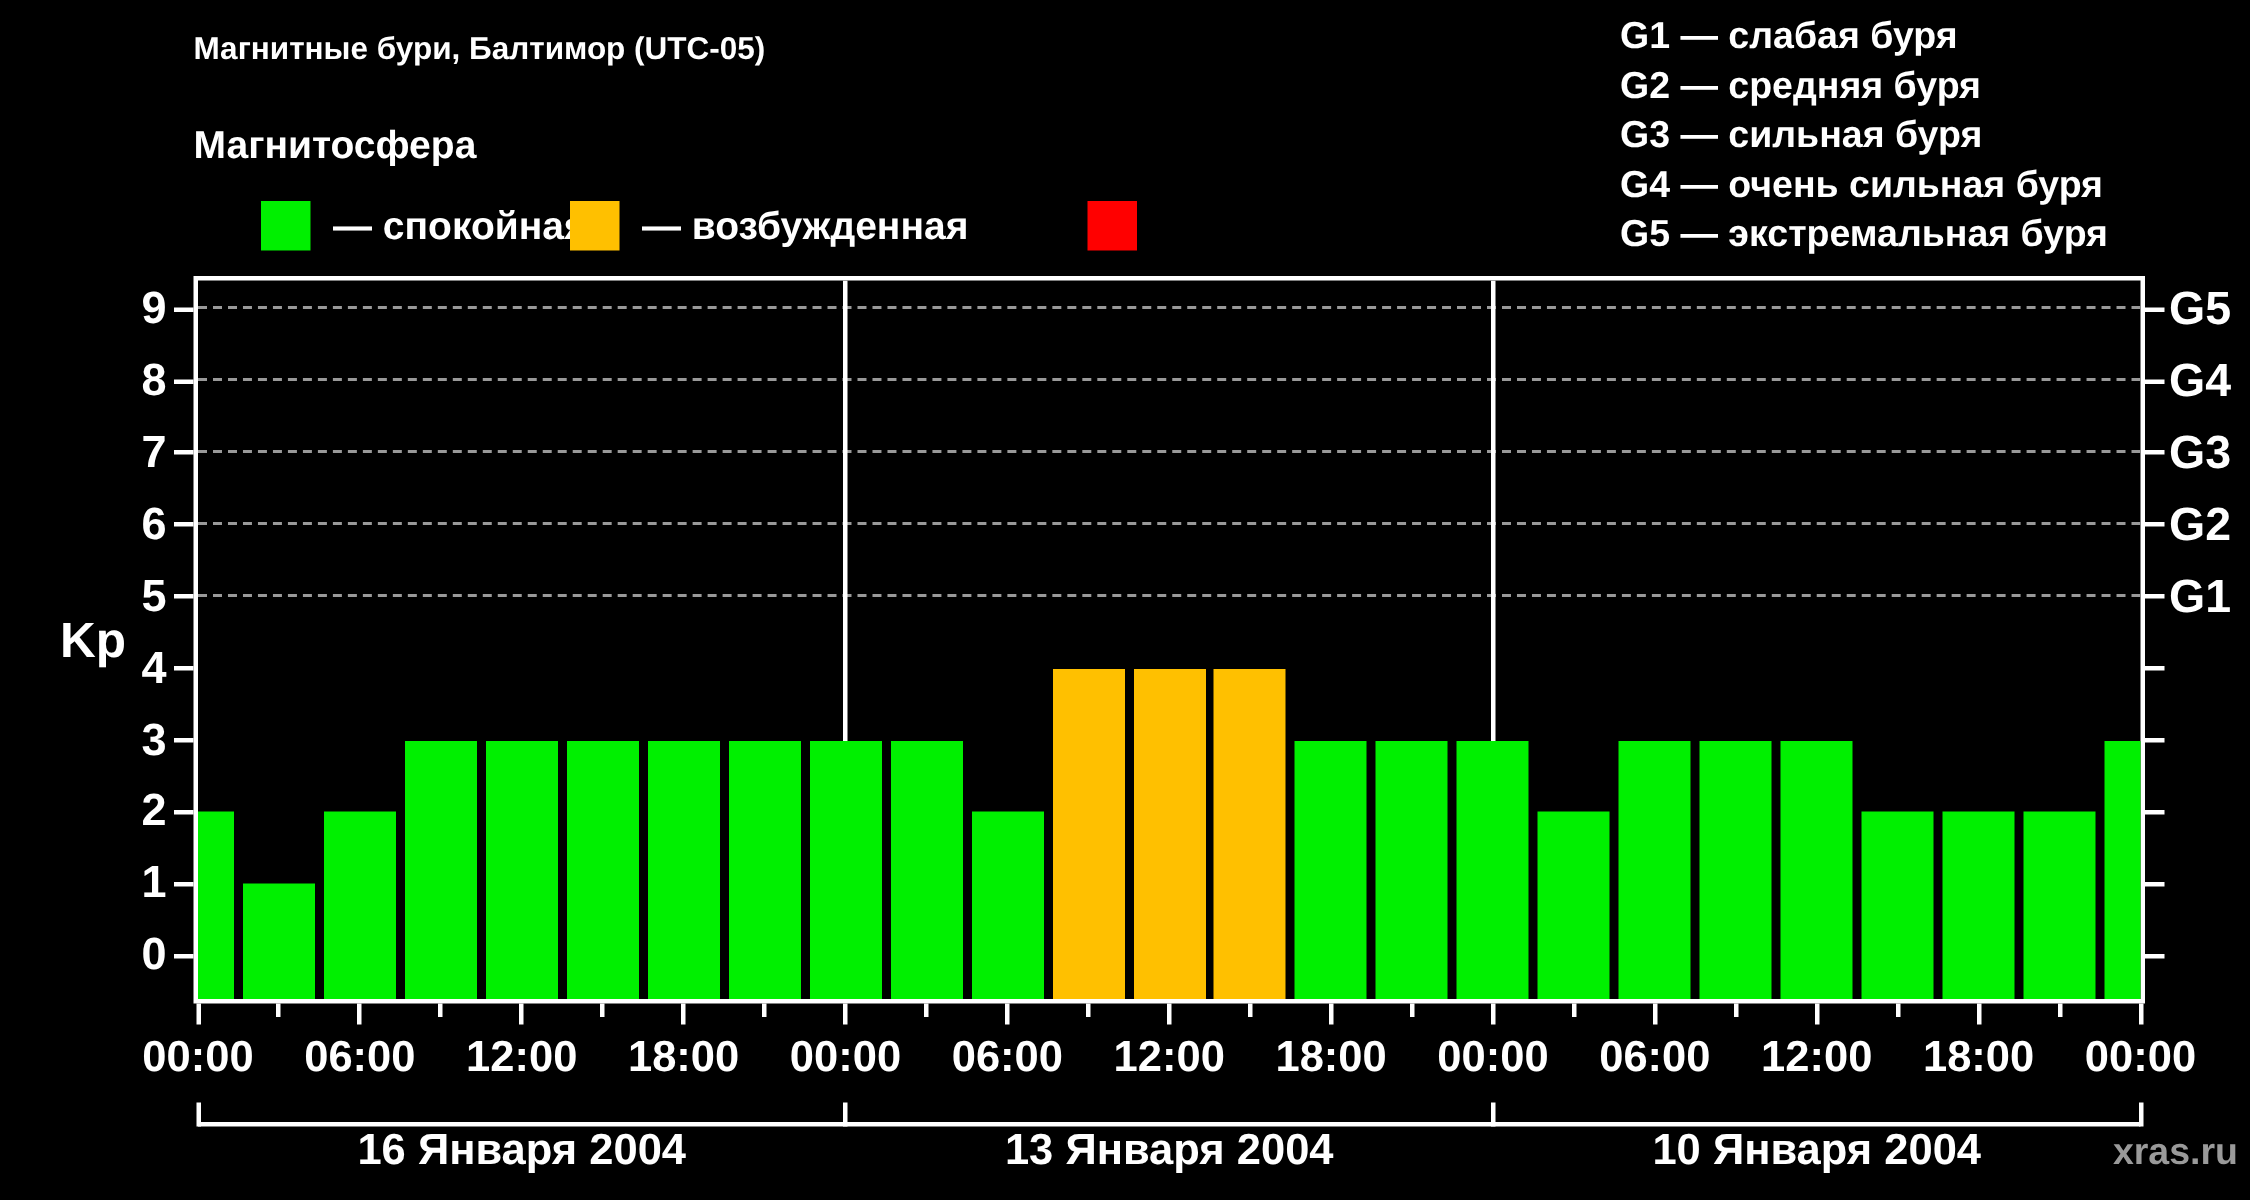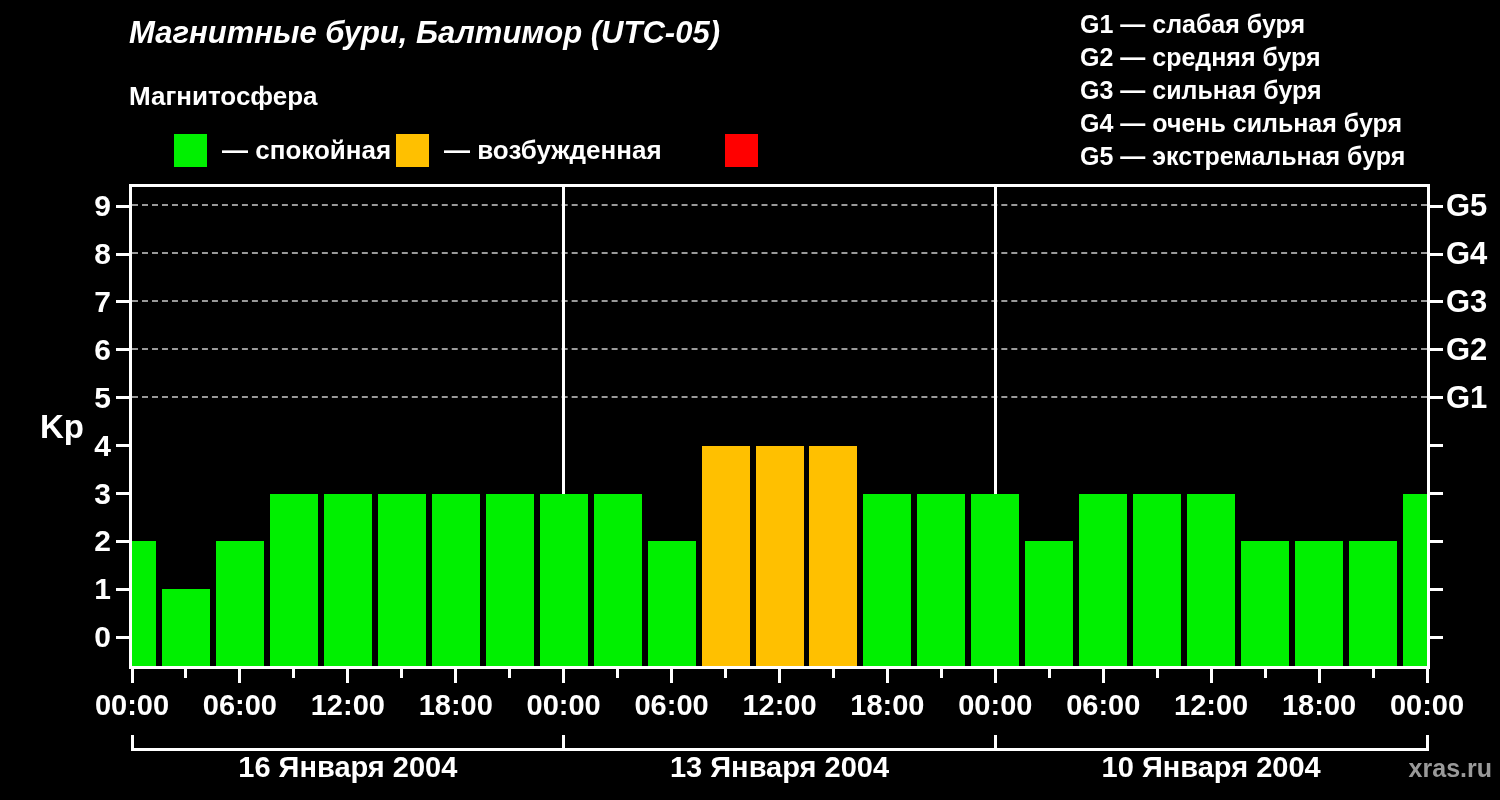--- a/index.html
+++ b/index.html
@@ -1,21 +1,21 @@
 <!DOCTYPE html>
 <html><head>
 <meta charset="utf-8">
 <style>
   html,body { margin:0; padding:0; background:#000; }
   .stage {
     position:relative; width:1500px; height:800px; background:#000;
     font-family:"Liberation Sans", sans-serif; font-weight:bold; color:#fff;
     overflow:hidden;
   }
-  .title    { position:absolute; left:129px; top:16px;  font-size:31px; line-height:34px; white-space:nowrap;font-style:italic; }
+  .title    { position:absolute; left:129px; top:16px;  font-size:21px; line-height:34px; white-space:nowrap; }
   .subtitle { position:absolute; left:129px; top:80px;  font-size:26px; line-height:32px; white-space:nowrap; }
   .legend   { position:absolute; left:0; top:134px; height:33px; }
   .legend-item { position:absolute; top:0; display:flex; align-items:center; }
   .legend-swatch { width:33px; height:33px; display:inline-block; }
   .legend-label  { margin-left:15px; font-size:26px; line-height:33px; white-space:nowrap; }
   .g-legend { position:absolute; left:1080px; top:8px; }
   .g-legend-line { font-size:25px; line-height:33px; white-space:nowrap; }
   .kp-label { position:absolute; left:40px; top:410px; font-size:33px; line-height:33px; }
   .plot-box {
     position:absolute; left:129px; top:184px; width:1301px; height:485px;
@@ -38,21 +38,21 @@
 <body>
 
 <div class="stage">
   <div class="title">Магнитные бури, Балтимор (UTC-05)</div>
   <div class="subtitle">Магнитосфера</div>
   <div class="legend" id="legend">
       <div class="legend-item" style="left: 130px; margin-left: 44px;">
         <div class="legend-swatch" style="background: rgb(0, 240, 0);"></div>
         <span class="legend-label">— спокойная</span>
       </div>
-      <div class="legend-item" style="left: 396px;">
+      <div class="legend-item" style="left: 380px;">
         <div class="legend-swatch" style="background: rgb(255, 192, 0);"></div>
         <span class="legend-label">— возбужденная</span>
       </div>
       <div class="legend-item" style="left: 725px;">
         <div class="legend-swatch" style="background: rgb(255, 0, 0);"></div>
       </div>
     </div>
   <div class="g-legend" id="gLegend">
       <div class="g-legend-line">G1 — слабая буря</div>
       <div class="g-legend-line">G2 — средняя буря</div>

